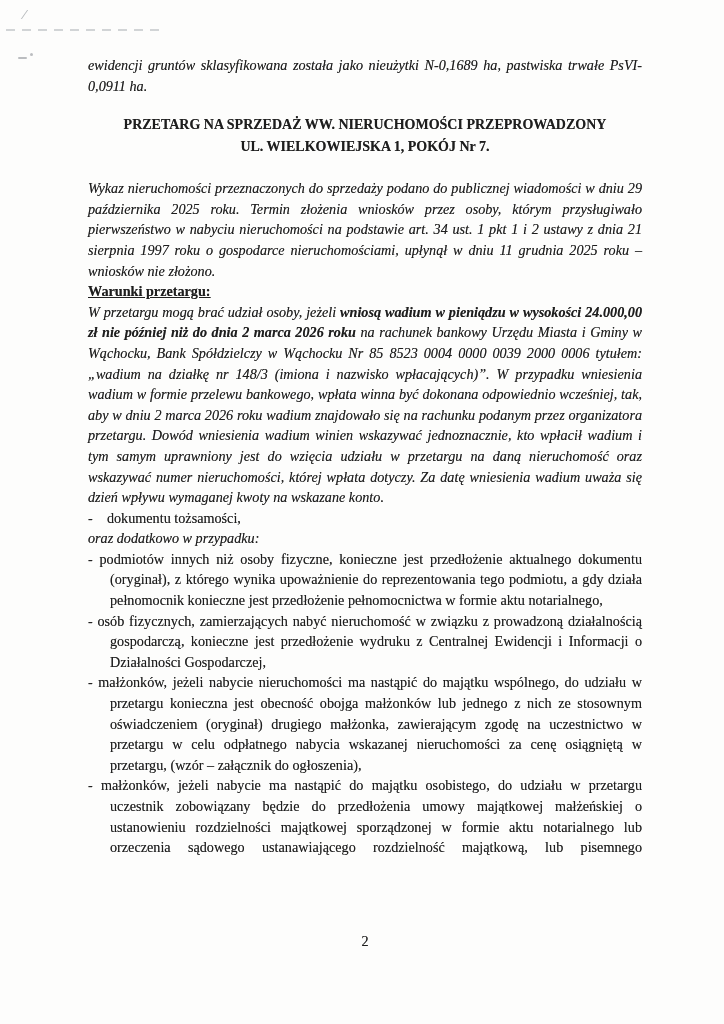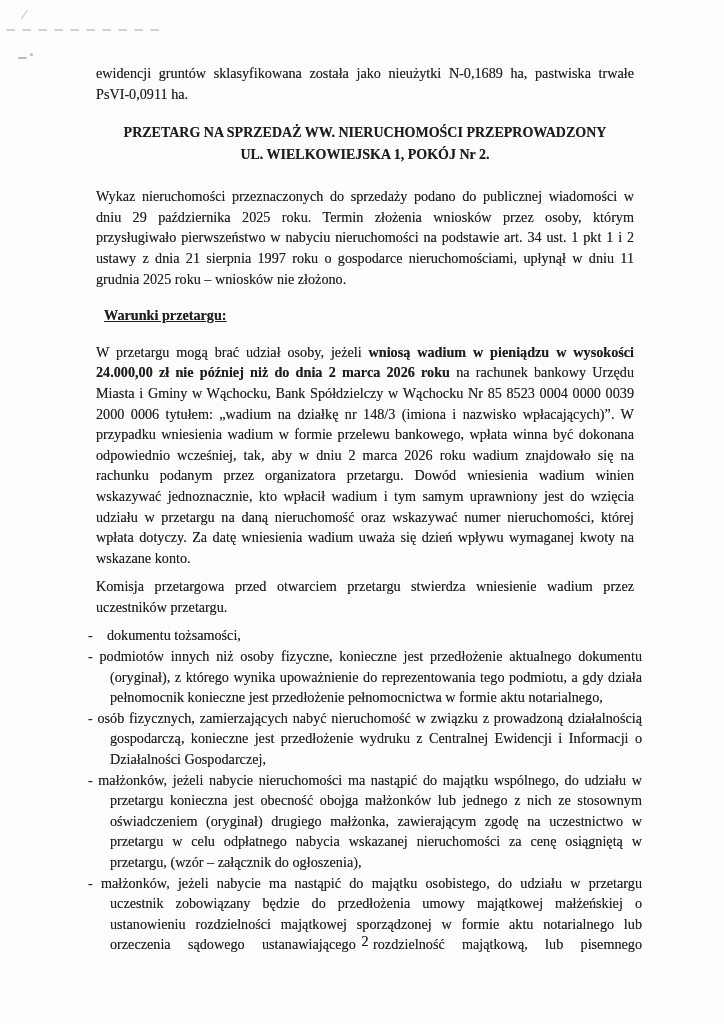--- a/index.html
+++ b/index.html
@@ -14,32 +14,32 @@
   }
   .content{
     position:absolute;
     left:88px;top:55px;
     width:554px;
     font-size:14.2px;
     line-height:20.6px;
     text-shadow:0 0 0.5px rgba(25,25,25,.55);
     hyphens:none;
   }
-  .just{text-align:justify;margin:8px;}
+  .just{text-align:justify;margin:0;font-style:italic;}
   .gap-sm{margin-top:12px;}
   .title{
     margin-top:18px;
     text-align:center;
     font-weight:bold;
     font-size:14px;
     line-height:22px;
   }
   .title div{white-space:nowrap;}
   .announce{margin-top:20px;}
-  .cond-head{font-weight:bold;text-decoration:underline;margin:16px;}
+  .cond-head{font-weight:bold;text-decoration:underline;margin:0;}
   .hang{
     text-align:justify;
     padding-left:22px;
     text-indent:-22px;
     margin:0;
   }
   .continues{text-align-last:justify;}
   .page-number{
     position:absolute;
     top:933px;left:88px;width:554px;
@@ -78,35 +78,35 @@
   <div class="mark-dot"></div>
   <div class="mark-dot2"></div>
 
   <div class="content">
 
     <p class="just">ewidencji gruntów sklasyfikowana została jako nieużytki N-0,1689 ha, pastwiska trwałe PsVI-0,0911 ha.</p>
 
 
     <div class="title">
       <div>PRZETARG NA SPRZEDAŻ WW. NIERUCHOMOŚCI PRZEPROWADZONY</div>
-      <div>UL. WIELKOWIEJSKA 1, POKÓJ Nr 2.</div>
+      <div>UL. WIELKOWIEJSKA 1, POKÓJ Nr 7.</div>
     </div>
 
     <p class="just announce">Wykaz nieruchomości przeznaczonych do sprzedaży podano do publicznej wiadomości w dniu 29 października 2025 roku. Termin złożenia wniosków przez osoby, którym przysługiwało pierwszeństwo w nabyciu nieruchomości na podstawie art. 34 ust. 1 pkt 1 i 2 ustawy z dnia 21 sierpnia 1997 roku o gospodarce nieruchomościami, upłynął w dniu 11 grudnia 2025 roku – wniosków nie złożono.</p>
 
     <p class="cond-head">Warunki przetargu:</p>
 
     <p class="just"><span>W przetargu mogą brać udział osoby, jeżeli </span><strong>wniosą wadium w pieniądzu w wysokości 24.000,00 zł nie później niż do dnia 2 marca 2026 roku</strong><span> na rachunek bankowy Urzędu Miasta i Gminy w Wąchocku, Bank Spółdzielczy w Wąchocku Nr 85 8523 0004 0000 0039 2000 0006 tytułem: „wadium na działkę nr 148/3 (imiona i nazwisko wpłacających)”. W przypadku wniesienia wadium w formie przelewu bankowego, wpłata winna być dokonana odpowiednio wcześniej, tak, aby w dniu 2 marca 2026 roku wadium znajdowało się na rachunku podanym przez organizatora przetargu. Dowód wniesienia wadium winien wskazywać jednoznacznie, kto wpłacił wadium i tym samym uprawniony jest do wzięcia udziału w przetargu na daną nieruchomość oraz wskazywać numer nieruchomości, której wpłata dotyczy. Za datę wniesienia wadium uważa się dzień wpływu wymaganej kwoty na wskazane konto.</span></p>
 
 
-    <p class="just">Komisja przetargowa przed otwarciem przetargu stwierdza wniesienie wadium przez uczestników przetargu.</p>
 
 
     <p class="hang">-  dokumentu tożsamości,</p>
 
+    <p class="just">oraz dodatkowo w przypadku:</p>
 
     <p class="hang">- podmiotów innych niż osoby fizyczne, konieczne jest przedłożenie aktualnego dokumentu (oryginał), z którego wynika upoważnienie do reprezentowania tego podmiotu, a gdy działa pełnomocnik konieczne jest przedłożenie pełnomocnictwa w formie aktu notarialnego,</p>
     <p class="hang">- osób fizycznych, zamierzających nabyć nieruchomość w związku z prowadzoną działalnością gospodarczą, konieczne jest przedłożenie wydruku z Centralnej Ewidencji i Informacji o Działalności Gospodarczej,</p>
     <p class="hang">- małżonków, jeżeli nabycie nieruchomości ma nastąpić do majątku wspólnego, do udziału w przetargu konieczna jest obecność obojga małżonków lub jednego z nich ze stosownym oświadczeniem (oryginał) drugiego małżonka, zawierającym zgodę na uczestnictwo w przetargu w celu odpłatnego nabycia wskazanej nieruchomości za cenę osiągniętą w przetargu, (wzór – załącznik do ogłoszenia),</p>
     <p class="hang continues">- małżonków, jeżeli nabycie ma nastąpić do majątku osobistego, do udziału w przetargu uczestnik zobowiązany będzie do przedłożenia umowy majątkowej małżeńskiej o ustanowieniu rozdzielności majątkowej sporządzonej w formie aktu notarialnego lub orzeczenia sądowego ustanawiającego rozdzielność majątkową, lub pisemnego</p>
 
   </div>
 
   <div class="page-number">2</div>
 

